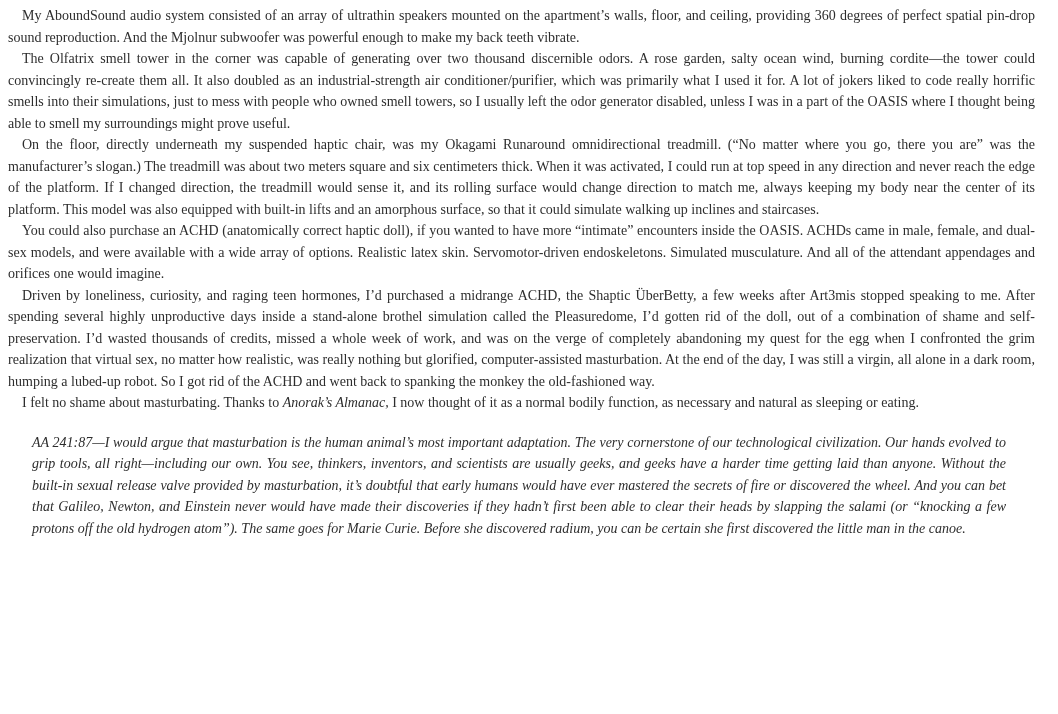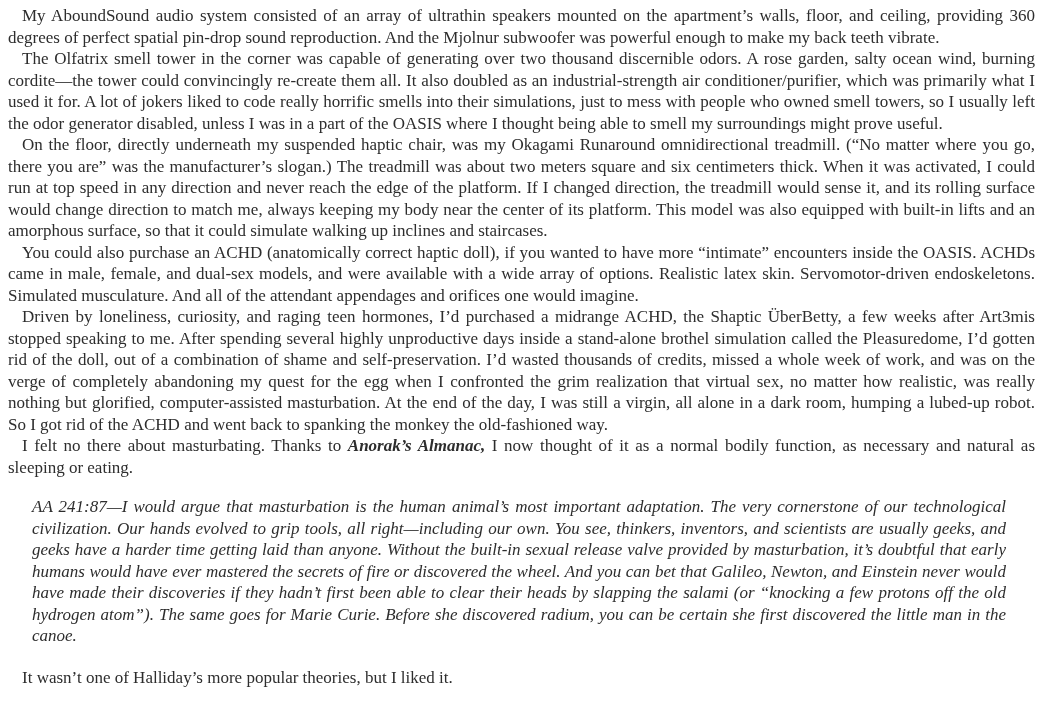--- a/index.html
+++ b/index.html
@@ -8,49 +8,47 @@
     background: #ffffff;
   }
   .page {
     box-sizing: border-box;
     width: 1058px;
     height: 714px;
     overflow: hidden;
     background: #ffffff;
     color: #2d2d2d;
     font-family: "Liberation Serif", "DejaVu Serif", serif;
-    font-size: 17px;
+    font-size: 14px;
     line-height: 21.5px;
     padding: 5px 23px 0 8px;
   }
   .para {
     margin: 0;
     text-align: justify;
     text-indent: 14px;
   }
   .quote-block {
     margin: 18px 29px 20px 24px;
     font-style: italic;
     text-align: justify;
   }
   .inline-italic {
     font-style: italic;
-    font-weight: bold;
   }
 </style>
 </head>
 <body>
 
 <div class="page">
   <p class="para">My AboundSound audio system consisted of an array of ultrathin speakers mounted on the apartment’s walls, floor, and ceiling, providing 360 degrees of perfect spatial pin-drop sound reproduction. And the Mjolnur subwoofer was powerful enough to make my back teeth vibrate.</p>
   <p class="para">The Olfatrix smell tower in the corner was capable of generating over two thousand discernible odors. A rose garden, salty ocean wind, burning cordite—the tower could convincingly re-create them all. It also doubled as an industrial-strength air conditioner/purifier, which was primarily what I used it for. A lot of jokers liked to code really horrific smells into their simulations, just to mess with people who owned smell towers, so I usually left the odor generator disabled, unless I was in a part of the OASIS where I thought being able to smell my surroundings might prove useful.</p>
   <p class="para">On the floor, directly underneath my suspended haptic chair, was my Okagami Runaround omnidirectional treadmill. (“No matter where you go, there you are” was the manufacturer’s slogan.) The treadmill was about two meters square and six centimeters thick. When it was activated, I could run at top speed in any direction and never reach the edge of the platform. If I changed direction, the treadmill would sense it, and its rolling surface would change direction to match me, always keeping my body near the center of its platform. This model was also equipped with built-in lifts and an amorphous surface, so that it could simulate walking up inclines and staircases.</p>
   <p class="para">You could also purchase an ACHD (anatomically correct haptic doll), if you wanted to have more “intimate” encounters inside the OASIS. ACHDs came in male, female, and dual-sex models, and were available with a wide array of options. Realistic latex skin. Servomotor-driven endoskeletons. Simulated musculature. And all of the attendant appendages and orifices one would imagine.</p>
   <p class="para">Driven by loneliness, curiosity, and raging teen hormones, I’d purchased a midrange ACHD, the Shaptic ÜberBetty, a few weeks after Art3mis stopped speaking to me. After spending several highly unproductive days inside a stand-alone brothel simulation called the Pleasuredome, I’d gotten rid of the doll, out of a combination of shame and self-preservation. I’d wasted thousands of credits, missed a whole week of work, and was on the verge of completely abandoning my quest for the egg when I confronted the grim realization that virtual sex, no matter how realistic, was really nothing but glorified, computer-assisted masturbation. At the end of the day, I was still a virgin, all alone in a dark room, humping a lubed-up robot. So I got rid of the ACHD and went back to spanking the monkey the old-fashioned way.</p>
 
   <p class="para">
-    <span>I felt no there about masturbating. Thanks to </span><span class="inline-italic">Anorak’s Almanac,</span><span> I now thought of it as a normal bodily function, as necessary and natural as sleeping or eating.</span>
+    <span>I felt no shame about masturbating. Thanks to </span><span class="inline-italic">Anorak’s Almanac,</span><span> I now thought of it as a normal bodily function, as necessary and natural as sleeping or eating.</span>
   </p>
 
   <blockquote class="quote-block">AA 241:87—I would argue that masturbation is the human animal’s most important adaptation. The very cornerstone of our technological civilization. Our hands evolved to grip tools, all right—including our own. You see, thinkers, inventors, and scientists are usually geeks, and geeks have a harder time getting laid than anyone. Without the built-in sexual release valve provided by masturbation, it’s doubtful that early humans would have ever mastered the secrets of fire or discovered the wheel. And you can bet that Galileo, Newton, and Einstein never would have made their discoveries if they hadn’t first been able to clear their heads by slapping the salami (or “knocking a few protons off the old hydrogen atom”). The same goes for Marie Curie. Before she discovered radium, you can be certain she first discovered the little man in the canoe.</blockquote>
 
-  <p class="para">It wasn’t one of Halliday’s more popular theories, but I liked it.</p>
 </div>
 
 </body></html>

